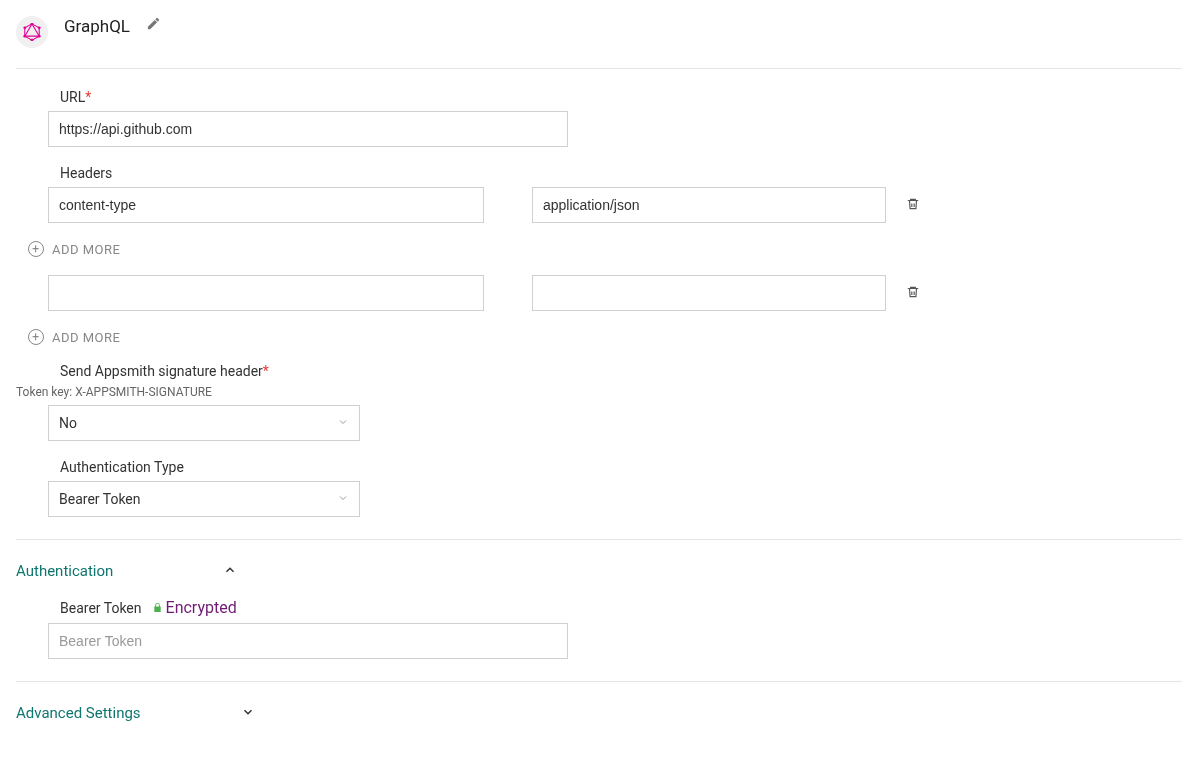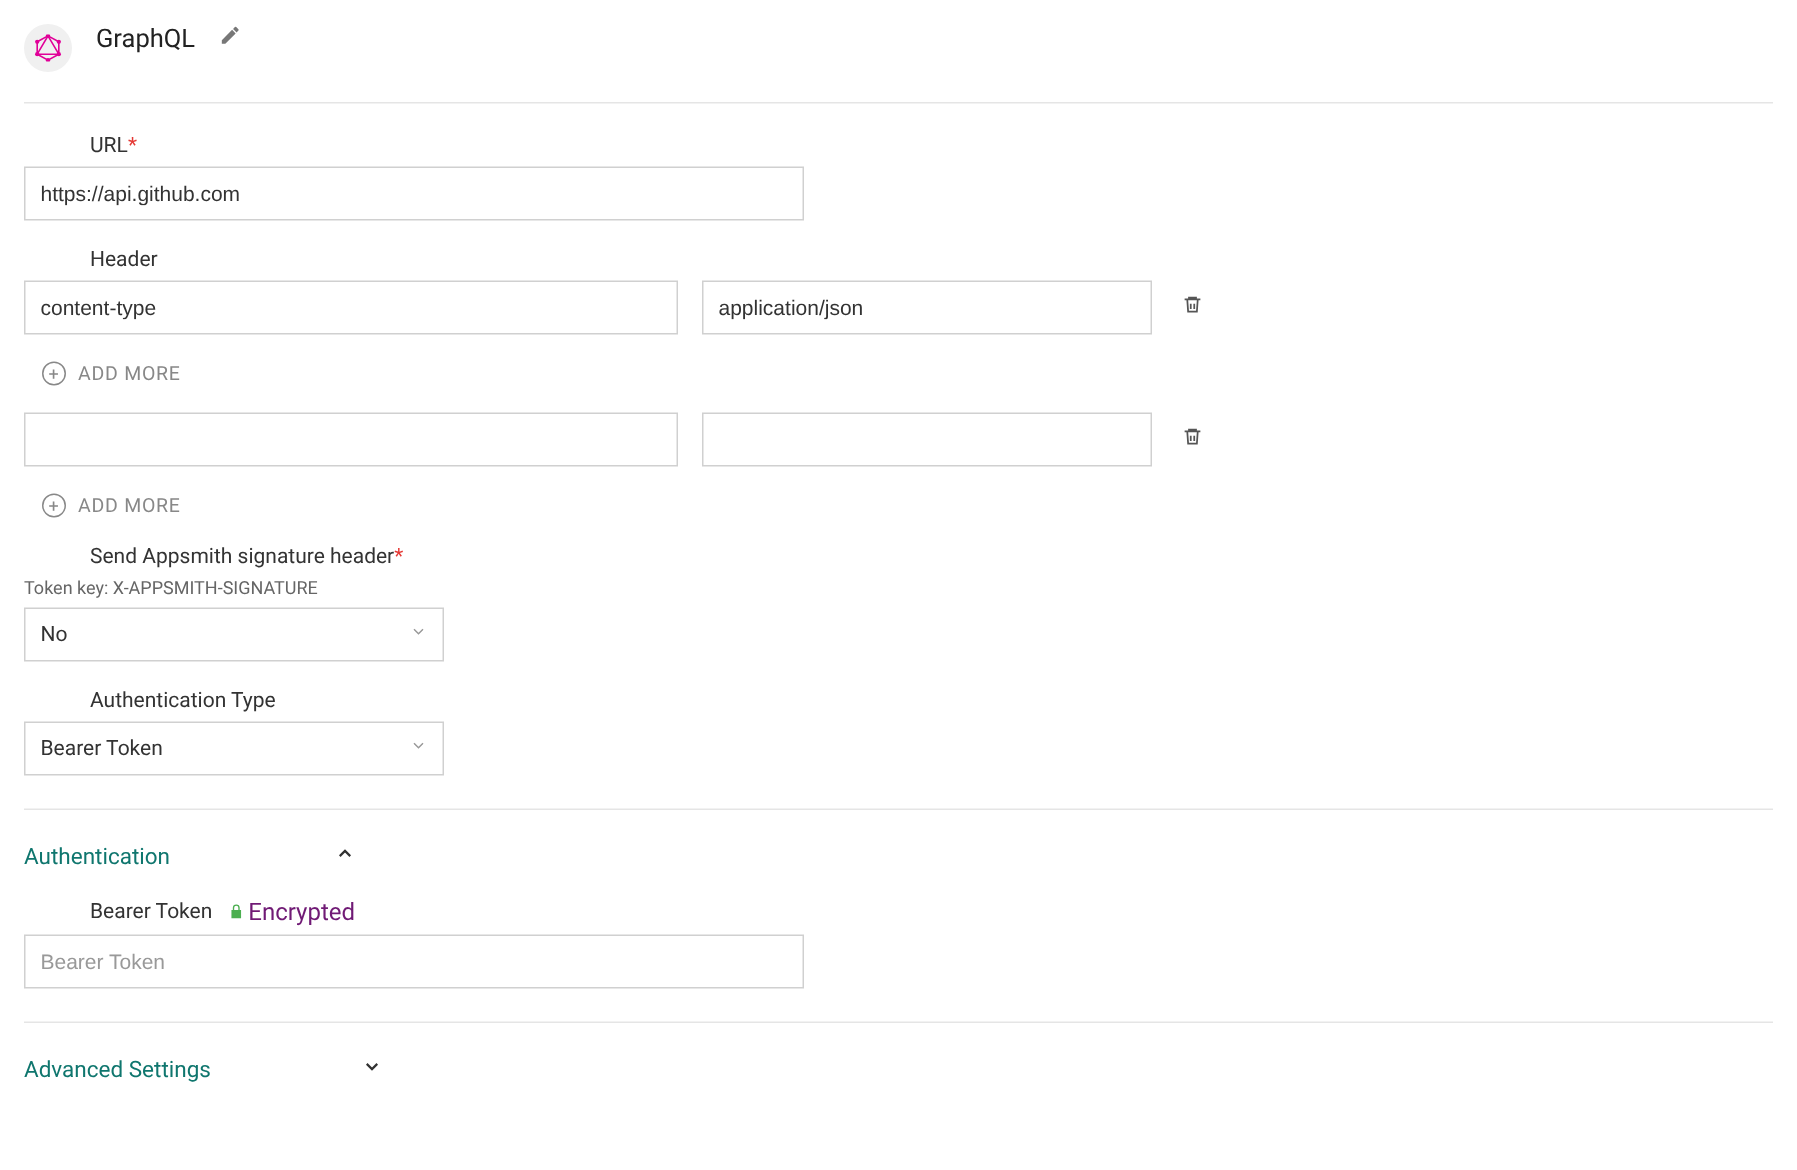--- a/index.html
+++ b/index.html
@@ -52,39 +52,40 @@
   margin-bottom: 6px;
 }
 .input, .select {
   width: 100%;
   height: 36px;
   border: 1px solid #d0d0d0;
   padding: 0 10px;
   font-size: 14px;
   color: #333;
   background: #fff;
+  margin-left: 32px;
 }
 .input::placeholder { color: #999; }
 .input-sm { width: 520px; }
-.select-sm { width: 280px; }
+.select-sm { width: 312px; }
 .select {
   display: flex;
   align-items: center;
   justify-content: space-between;
   cursor: pointer;
 }
 .select .chev { color: #999; }
 .kv-row {
   display: flex;
   align-items: center;
   gap: 16px;
   margin-bottom: 8px;
 }
 .kv-row .input { width: 436px; }
-.kv-row .input.val { width: 300px; }
+.kv-row .input.val { width: 354px; }
 .trash { color: #555; cursor: pointer; padding: 4px;}
 .add-more {
   display: inline-flex;
   align-items: center;
   gap: 8px;
   color: #888;
   font-size: 13px;
   letter-spacing: 0.5px;
   cursor: pointer;
   margin-top: 10px;
@@ -159,21 +160,21 @@
 </div>
 
 <div class="field-group">
   <label class="label">
     <span>URL</span><span class="req">*</span>
   </label>
   <input class="input input-sm" value="https://api.github.com" style="">
 </div>
 
 <div class="field-group">
-  <label class="label">Header</label>
+  <label class="label">Headers</label>
   <div class="kv-row">
     <input class="input" value="content-type" style="">
     <input class="input val" value="application/json" style="">
     <span class="trash">
       <svg width="14" height="14" viewBox="0 0 24 24" fill="none" stroke="currentColor" stroke-width="2">
           <path d="M3 6h18M8 6V4h8v2M6 6l1 14h10l1-14M10 11v6M14 11v6"></path>
         </svg>
     </span>
   </div>
   <div class="add-more">

